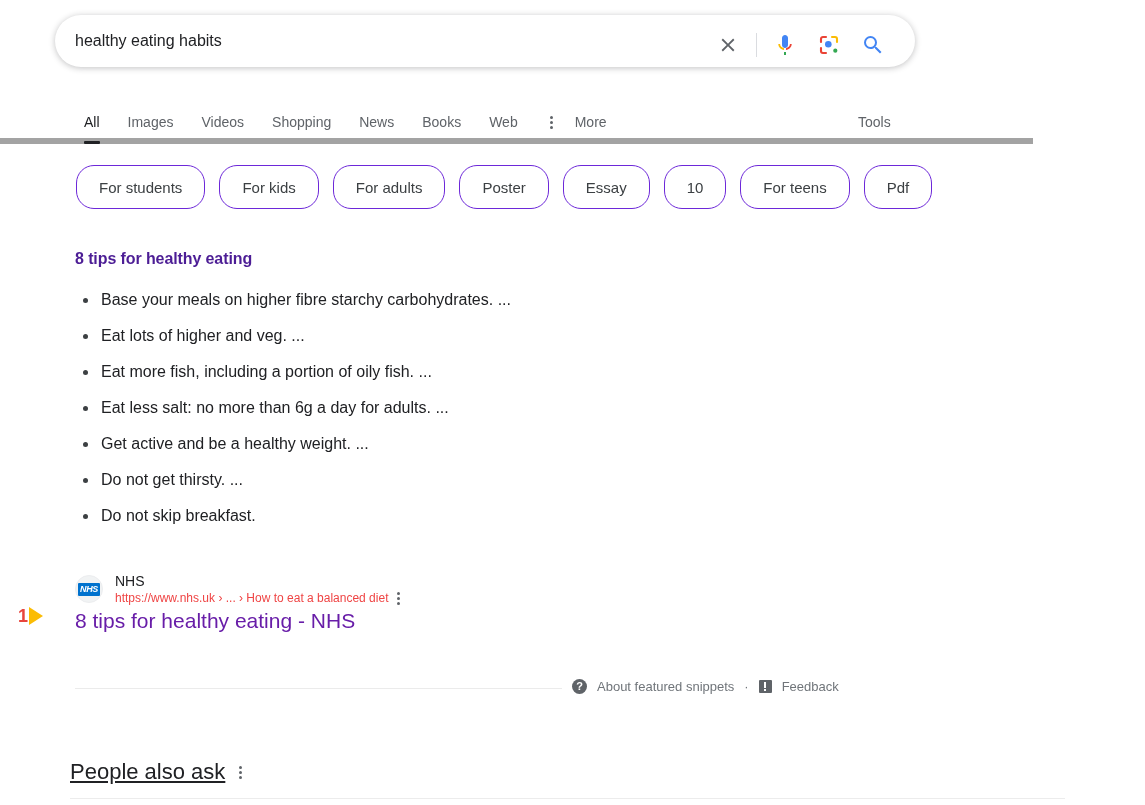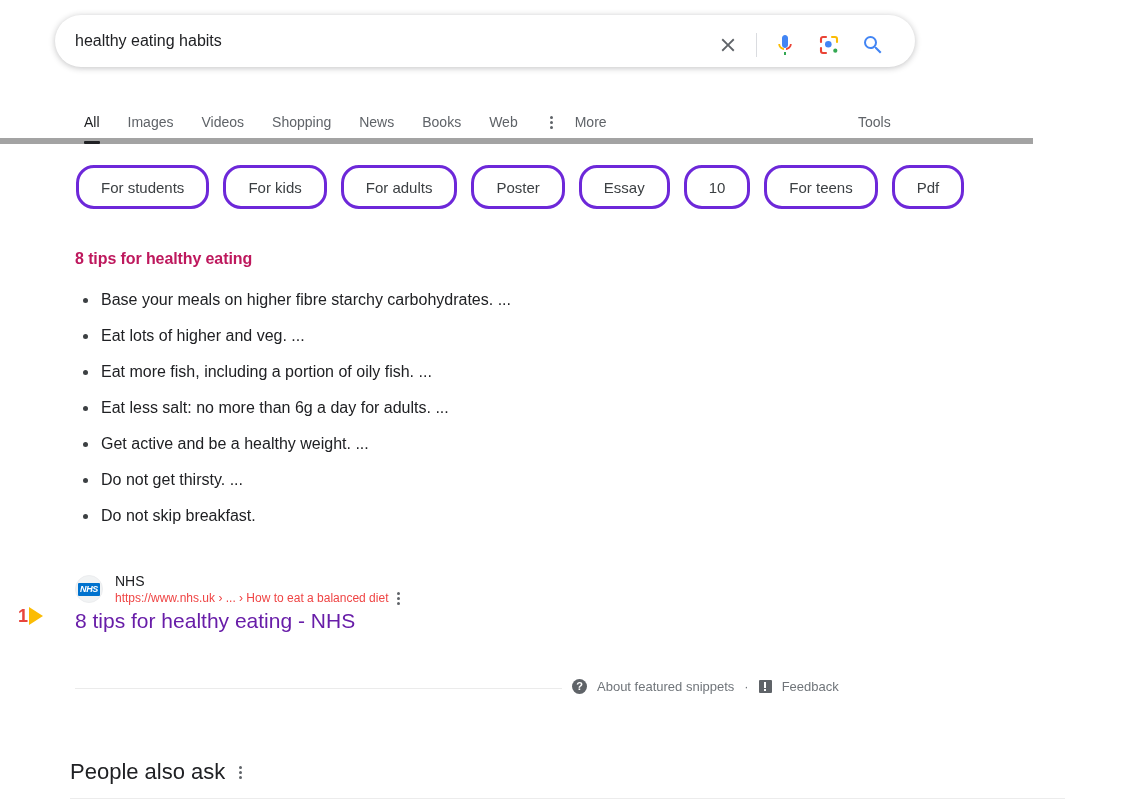--- a/index.html
+++ b/index.html
@@ -56,30 +56,30 @@
   .kebab { display:inline-flex; flex-direction:column; gap:2px; align-items:center; }
   .kebab i { width:3px; height:3px; border-radius:50%; background:#5f6368; display:block; }
   .tools-btn {
     position:absolute; left:858px; top:0; height:44px; display:flex; align-items:center;
     font-size:14px; color:#5f6368; cursor:pointer;
   }
 
   
   .chips { position:absolute; left:76px; top:165px; display:flex; gap:14px; align-items:center; }
   .chip {
-    border:3px solid #6d28d9; border-radius:18px;
+    border:1px solid #6d28d9; border-radius:18px;
     height:44px; padding:0 22px;
     display:flex; align-items:center; justify-content:center;
     font-size:15px; color:#3c4043; background:#fff; cursor:pointer;
     white-space:nowrap;
   }
 
   
   .snippet { position:absolute; left:75px; top:250px; width:600px; }
-  .snippet-title { font-size:16px; font-weight:bold; color:#be185d; letter-spacing:-0.1px; }
+  .snippet-title { font-size:16px; font-weight:bold; color:#4c1d95; letter-spacing:-0.1px; }
   .snippet-list { list-style:none; margin:22px 0 0 0; padding:0; }
   .snippet-list li {
     position:relative; padding-left:26px; margin-bottom:16px;
     font-size:16px; color:#202124; line-height:20px;
   }
   .snippet-list li::before {
     content:""; position:absolute; left:8px; top:8px;
     width:5px; height:5px; border-radius:50%; background:#3c4043;
   }
 
@@ -136,21 +136,21 @@
     content:""; position:absolute; left:5px; top:2px; width:2px; height:6px; background:#fff;
   }
   .flag-icon::before {
     content:""; position:absolute; left:5px; top:9px; width:2px; height:2px; background:#fff;
   }
   .dot-sep { color:#70757a; font-size:13px; }
   .footer-link { cursor:pointer; }
 
   
   .paa { position:absolute; left:70px; top:758px; display:flex; align-items:center; gap:14px; }
-  .paa-title { font-size:22px; color:#202124; line-height:28px; }
+  .paa-title { font-size:22px; color:#202124; line-height:28px;text-decoration:underline; }
   .paa-divider { position:absolute; left:70px; top:798px; width:995px; height:1px; background:#ececec; }
 </style>
 </head>
 <body>
 
 <div class="page">
 
   <div class="searchbar-wrap">
     <div class="searchbar">
       <input class="search-input" type="text" value="healthy eating habits" placeholder="Search" style="">

